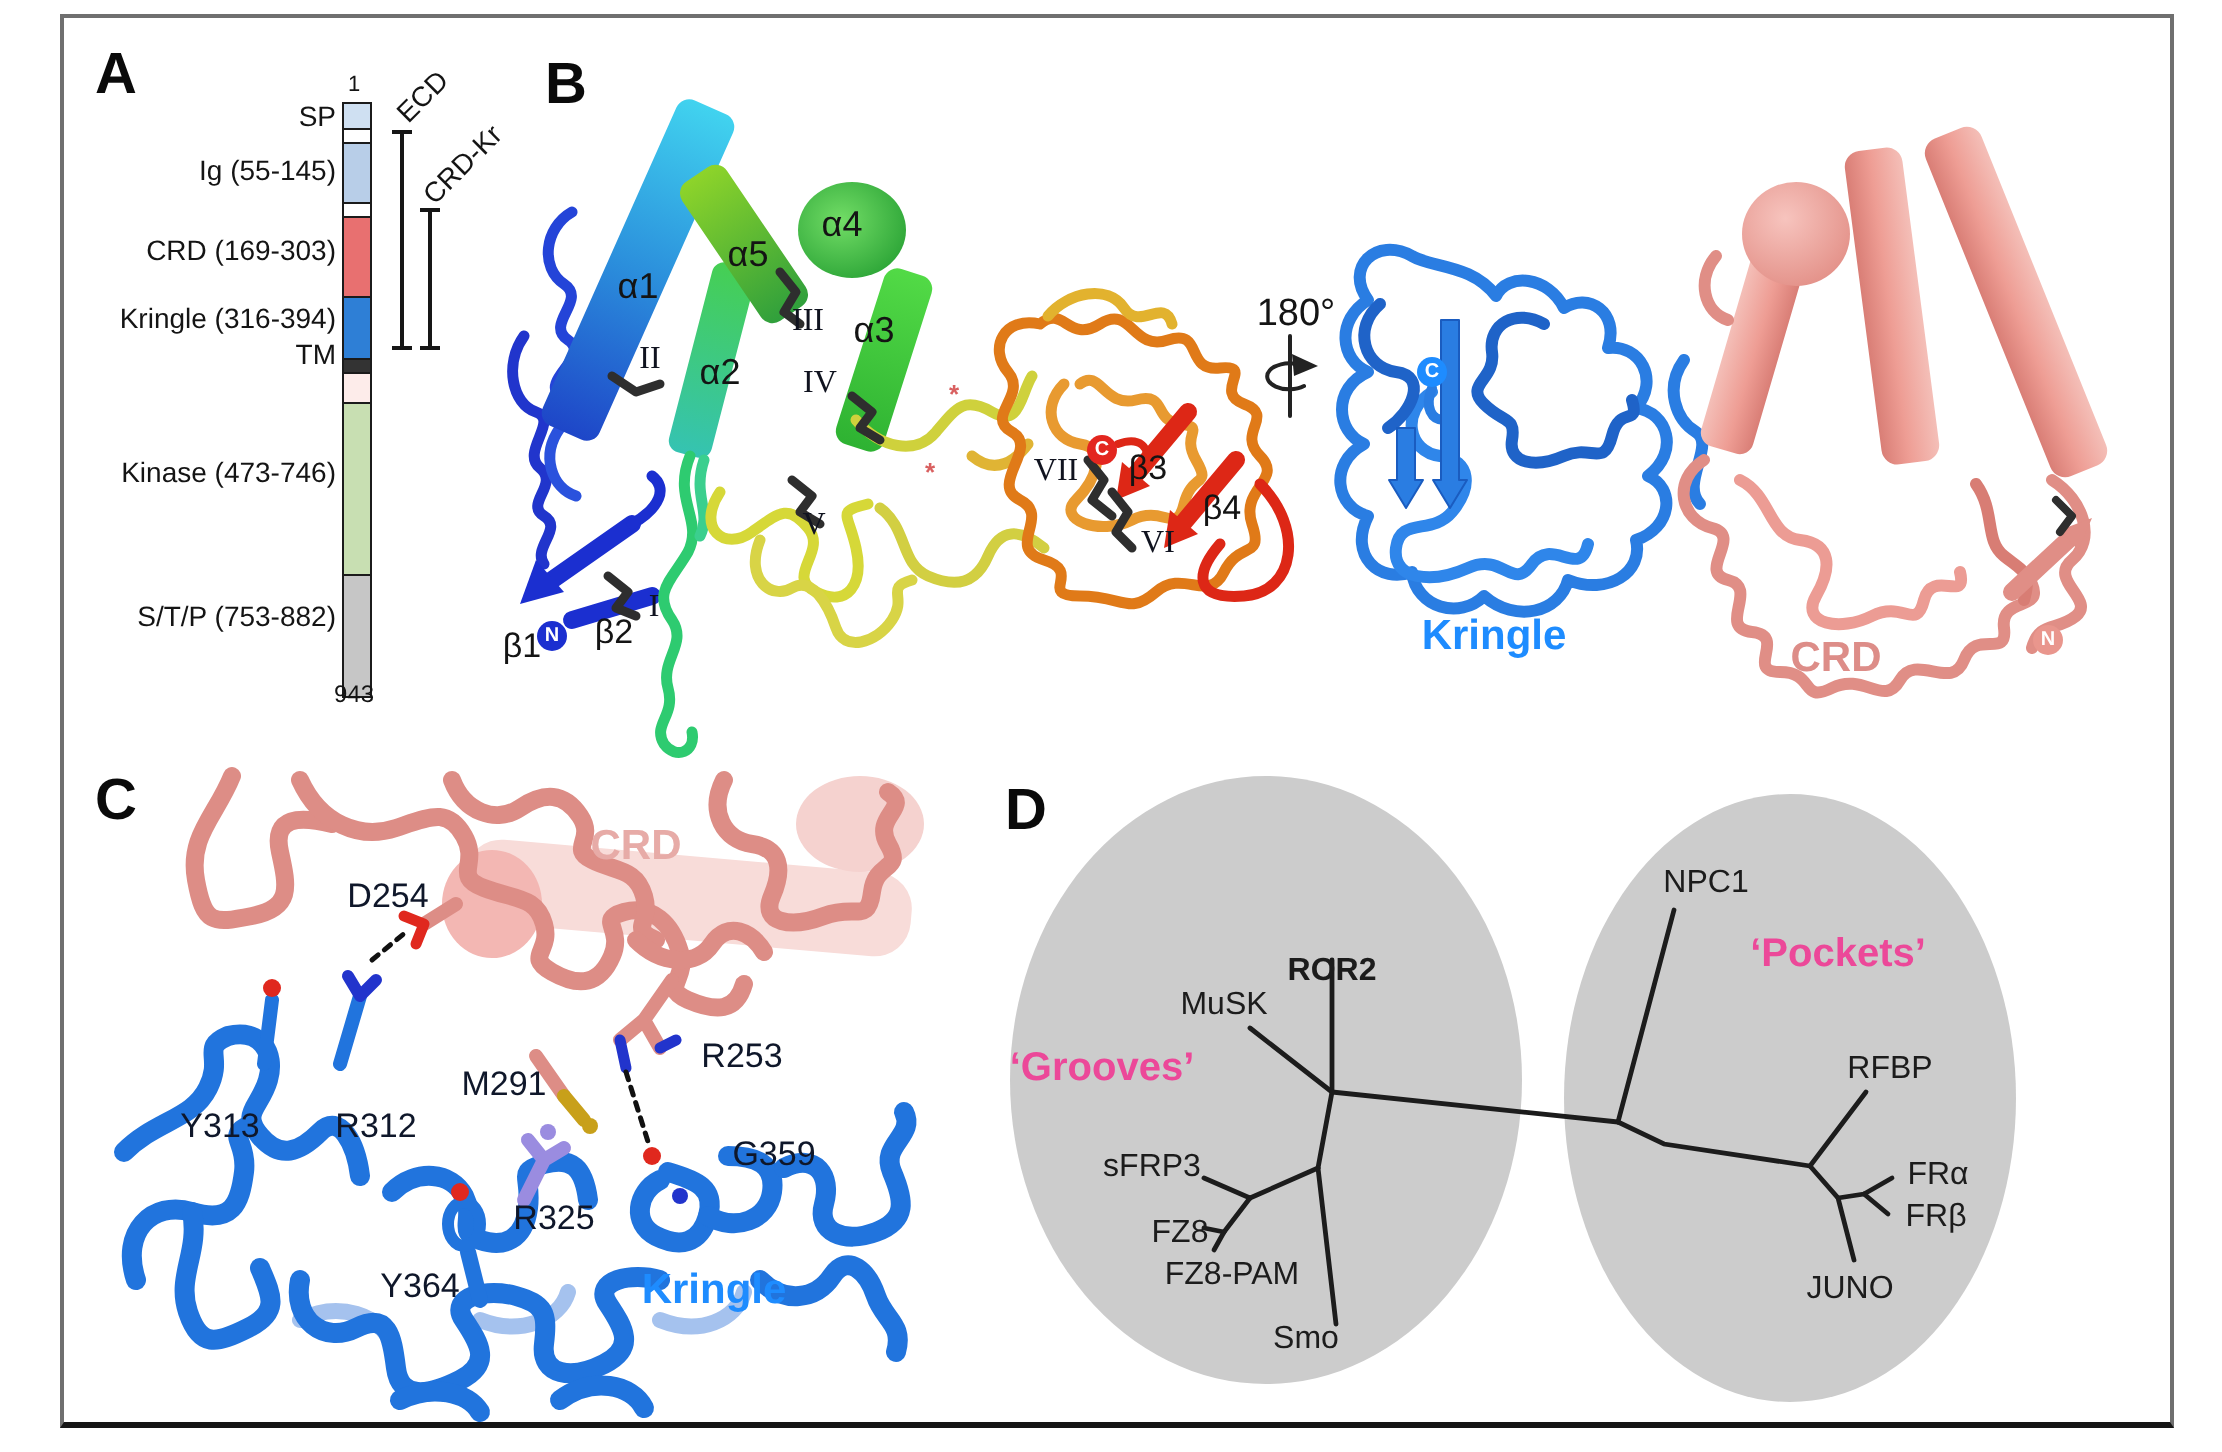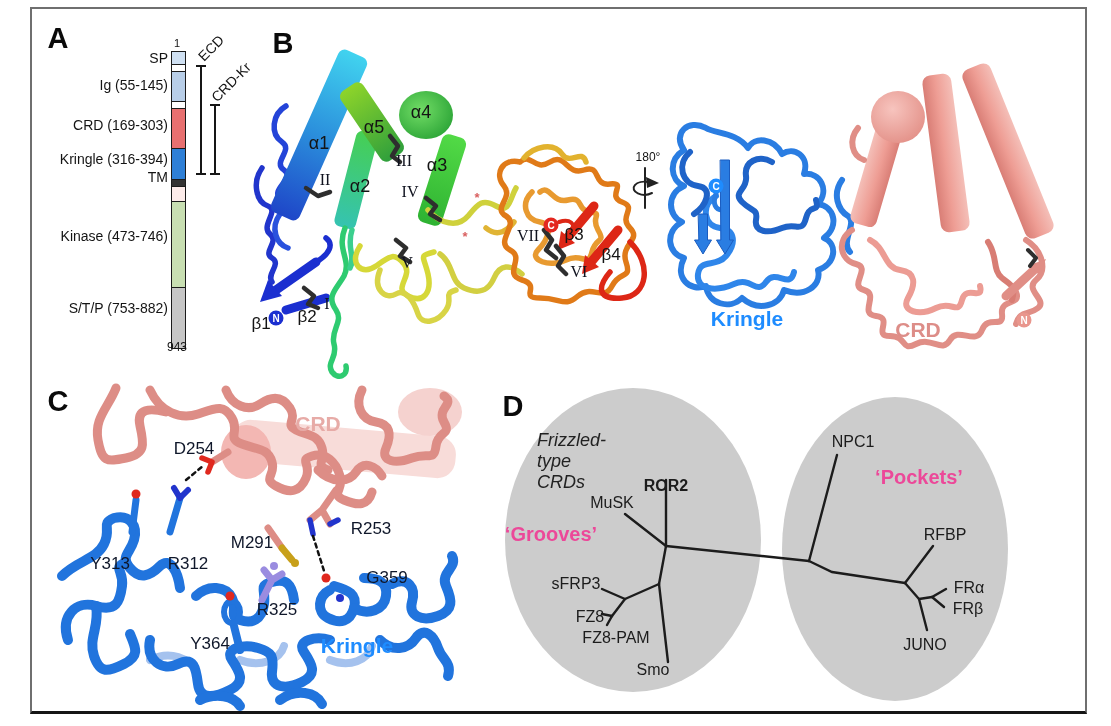--- a/index.html
+++ b/index.html
@@ -8,21 +8,21 @@
   .frame{position:absolute;left:30px;top:7px;width:1053px;height:702px;border:2px solid #6f6f6f;border-bottom:3px solid #151515;background:#fff;z-index:0;}
   svg.art{position:absolute;left:0;top:0;z-index:1;}
   .lbl{position:absolute;z-index:3;transform:translate(-50%,-50%);color:#141414;white-space:nowrap;line-height:1;}
   .panel-letter{font-size:29px;font-weight:700;color:#0a0a0a;}
   .a-lab{font-size:14px;transform:translate(-100%,-50%);}
   .a-num{font-size:11px;}
   .rot45{font-size:14px;transform:translate(-50%,-50%) rotate(-45deg);}
   .helix{font-size:18px;}
   .strand{font-size:17px;margin-top:32px;}
   .roman{font-family:"Liberation Serif",serif;font-size:16px;color:#10131f;}
-  .rotlbl{font-size:12px;text-align:right;}
+  .rotlbl{font-size:19px;text-align:right;}
   .domlbl{font-size:21px;font-weight:700;}
   .residue{font-size:17px;font-weight:400;color:#0f172a;}
   .ast{font-size:13px;color:#d96060;font-weight:700;}
   .d-mem{font-size:16px;color:#1c1c1c;}
   .d-title{font-size:20px;font-weight:700;color:#ec4899;}
   .d-bold{font-weight:700;margin-top:17px;}
   .annot{position:absolute;left:537px;top:430px;z-index:3;font-style:italic;font-size:18px;line-height:21px;color:#222;}
   .badge{position:absolute;z-index:4;width:15px;height:15px;border-radius:50%;color:#fff;font-size:10px;font-weight:700;display:flex;align-items:center;justify-content:center;transform:translate(-50%,-50%);font-family:"Liberation Sans",sans-serif;}
   .abar{position:absolute;left:171px;top:51px;width:13px;z-index:2;border:1px solid #1b1b1b;background:#fff;}
   .abar .seg{width:100%;border-bottom:1px solid #1b1b1b;box-sizing:border-box;}
@@ -311,25 +311,20 @@
   <div class="lbl residue" style="left:371px;top:528px">R253</div>
   <div class="lbl residue" style="left:252px;top:542px">M291</div>
   <div class="lbl residue" style="left:110px;top:563px">Y313</div>
   <div class="lbl residue" style="left:188px;top:563px">R312</div>
   <div class="lbl residue" style="left:277px;top:609px">R325</div>
   <div class="lbl residue" style="left:387px;top:577px">G359</div>
   <div class="lbl residue" style="left:210px;top:643px">Y364</div>
 
   <div class="lbl panel-letter" style="left:513px;top:406px">D</div>
 
-  <div class="annot">
-    <div>Frizzled-</div>
-    <div>type</div>
-    <div>CRDs</div>
-  </div>
 
   <div class="lbl d-title" style="left:551px;top:534px">‘Grooves’</div>
   <div class="lbl d-title" style="left:919px;top:477px">‘Pockets’</div>
 
   <div class="lbl d-mem d-bold" style="left:666px;top:469px">ROR2</div>
   <div class="lbl d-mem" style="left:612px;top:503px">MuSK</div>
   <div class="lbl d-mem" style="left:576px;top:584px">sFRP3</div>
   <div class="lbl d-mem" style="left:590px;top:617px">FZ8</div>
   <div class="lbl d-mem" style="left:616px;top:638px">FZ8-PAM</div>
   <div class="lbl d-mem" style="left:653px;top:670px">Smo</div>

